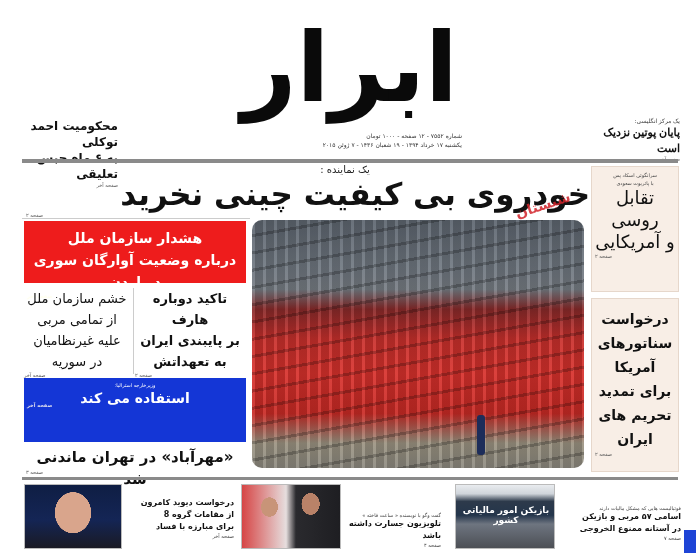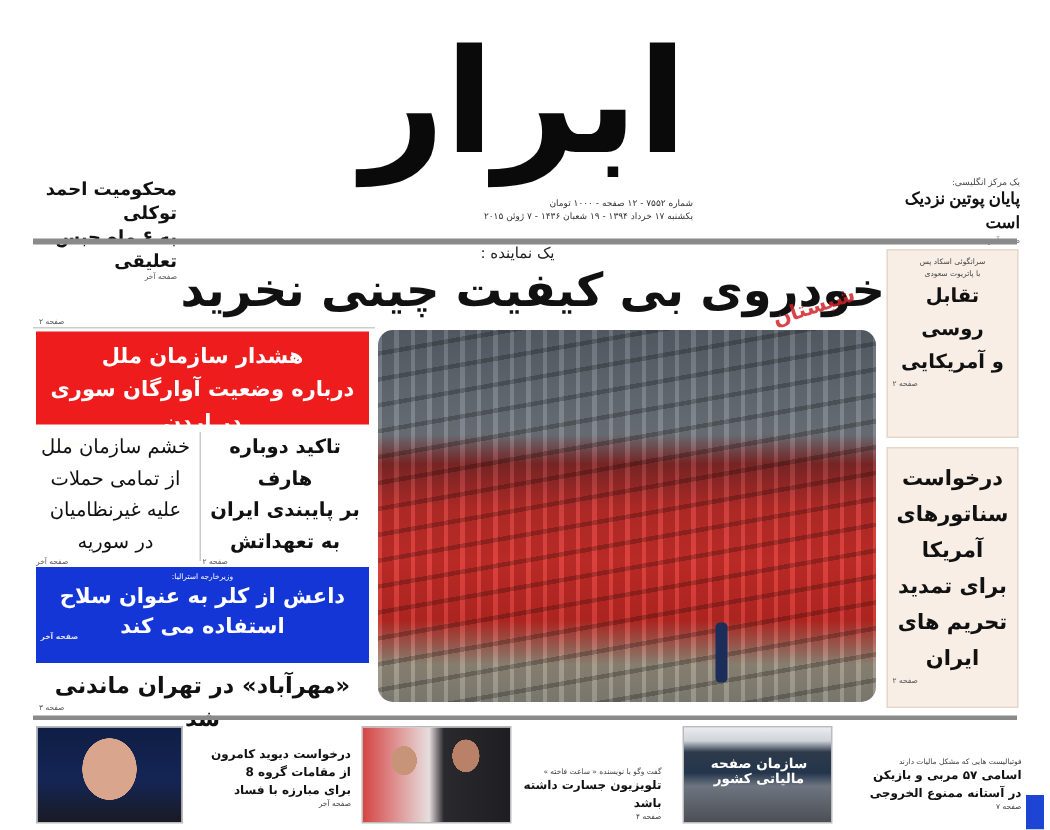--- a/index.html
+++ b/index.html
@@ -44,21 +44,21 @@
 
   .col-story { text-align: center; font-size: 13px; line-height: 21px; }
   .col-story.bold { font-weight: bold; }
   .divider-v { background: #ccc; width: 1px; }
 
   .mehrabad { left: 24px; top: 446px; width: 222px; text-align: center; font-weight: bold; font-size: 15px; line-height: 22px; }
 
   
   .beige { background: #f8eee6; border: 1px solid #e6d7cb; text-align: center; }
   .beige .kick { font-size: 5px; color: #444; line-height: 8px; }
-  .beige .head { font-weight: bold; font-size: 13px; line-height: 22px; }
+  .beige .head { font-weight: normal; font-size: 18px; line-height: 22px; }
   .beige2 .head { font-weight: bold; font-size: 14px; line-height: 24px; }
 
   
   .thumb { border: 1px solid #bbb; }
   .t-cameron { left: 24px; top: 484px; width: 98px; height: 65px;
     background: radial-gradient(ellipse 30px 34px at 50% 44%, #d9a58c 0 60%, transparent 61%),
                 linear-gradient(180deg, #0f1e44 0%, #142555 55%, #1a1a24 100%); }
   .t-talk { left: 241px; top: 484px; width: 100px; height: 65px;
     background: radial-gradient(ellipse 14px 16px at 28% 35%, #c89478 0 60%, transparent 61%),
                 radial-gradient(ellipse 15px 18px at 70% 30%, #b98268 0 60%, transparent 61%),
@@ -113,29 +113,28 @@
 <div class="abs" style="left:135px; top:288px; width:110px;">
   <div class="col-story bold">تاکید دوباره</div>
   <div class="col-story bold">هارف</div>
   <div class="col-story bold">بر پایبندی ایران</div>
   <div class="col-story bold">به تعهداتش</div>
   <div class="page-ref" style="text-align:left;">صفحه ۲</div>
 </div>
 <div class="abs divider-v" style="left:133px; top:288px; height:86px;"></div>
 <div class="abs" style="left:24px; top:288px; width:106px;">
   <div class="col-story">خشم سازمان ملل</div>
-  <div class="col-story">از تمامی حملات</div>
+  <div class="col-story">از تمامی مربی</div>
   <div class="col-story">علیه غیرنظامیان</div>
   <div class="col-story">در سوریه</div>
   <div class="page-ref" style="text-align:left;">صفحه آخر</div>
 </div>
 
 <div class="abs blue-box">
   <div class="kick">وزیرخارجه استرالیا:</div>
-  <div class="l1">داعش از کلر به عنوان سلاح</div>
   <div class="l2">استفاده می کند</div>
   <div class="page-ref" style="color:#dde;text-align:left;padding-left:3px;margin-top:-6px;">صفحه آخر</div>
 </div>
 
 <div class="abs mehrabad">«مهرآباد» در تهران ماندنی شد</div>
 <div class="abs page-ref" style="left:26px; top:469px;">صفحه ۳</div>
 
 <div class="abs beige" style="left:591px; top:166px; width:88px; height:126px;">
   <div class="kick" style="margin-top:4px;">سرانگوئی اسکاد پس</div>
   <div class="kick">با پاتریوت سعودی</div>
@@ -167,21 +166,21 @@
 </div>
 
 <div class="abs thumb t-talk"></div>
 <div class="abs" style="left:337px; top:512px; width:104px;">
   <div class="bot-kick">گفت وگو با نویسنده « ساعت فاخته »</div>
   <div class="bot-text">تلویزیون جسارت داشته باشد</div>
   <div class="bot-kick">صفحه ۴</div>
 </div>
 
 <div class="abs thumb t-tax">
-  <div class="sign">سازمان صفحه مالیاتی کشور</div>
+  <div class="sign">بازیکن امور مالیاتی کشور</div>
 </div>
 <div class="abs" style="left:557px; top:505px; width:124px;">
   <div class="bot-kick">فوتبالیست هایی که مشکل مالیات دارند</div>
   <div class="bot-text">اسامی ۵۷ مربی و بازیکن</div>
   <div class="bot-text">در آستانه ممنوع الخروجی</div>
   <div class="bot-kick">صفحه ۷</div>
 </div>
 <div class="abs accent-bar"></div>
 
 </body></html>

